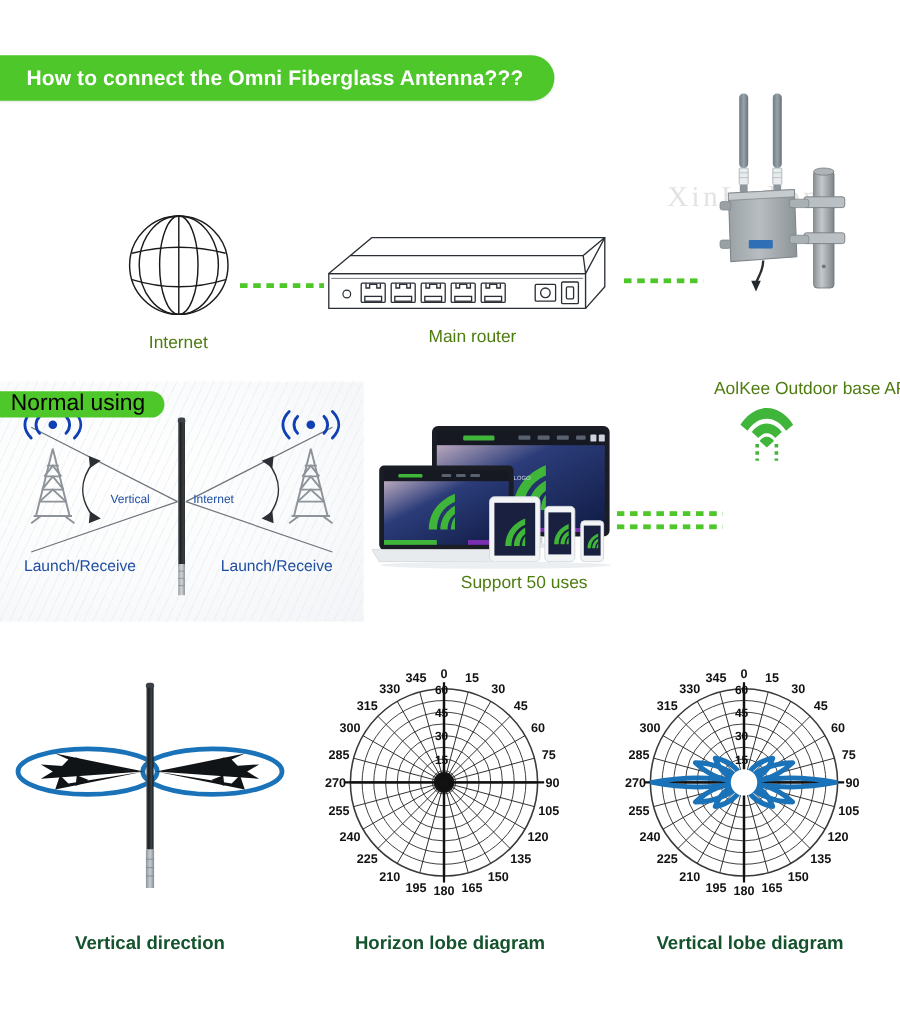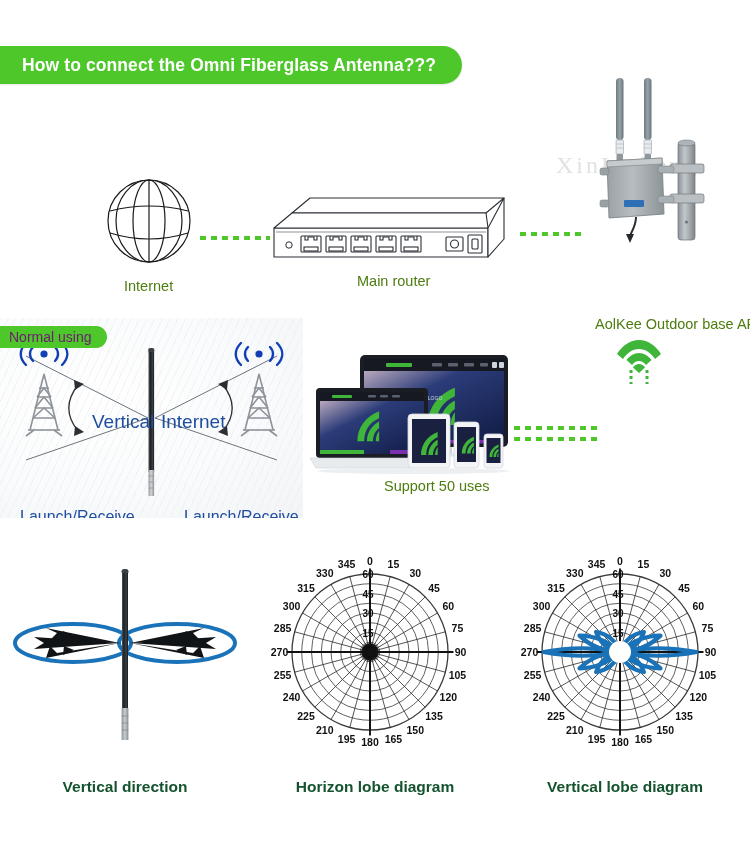--- a/index.html
+++ b/index.html
@@ -70,27 +70,27 @@
       repeating-linear-gradient(115deg, rgba(233,236,241,.55) 0 1px, rgba(255,255,255,0) 1px 7px),
       radial-gradient(ellipse at 30% 40%, #ffffff 0%, #fafbfc 55%, #f2f4f7 100%);
     overflow:hidden;
   }
   .badge-normal{
     position:absolute;left:0;top:8px;
     height:22px;padding:0 16px 0 9px;
     display:flex;align-items:center;
     background:#4ec72a;
     border-top-right-radius:11px;border-bottom-right-radius:11px;
-    color:#701a75;font-size:14px;
+    color:#000000;font-size:19px;
     z-index:5;
   }
   .panel-text{
-    position:absolute;color:#1f4ea1;font-size:19px;white-space:nowrap;z-index:4;
-  }
-  .panel-text-lr{font-size:16px;margin-top:44px;}
+    position:absolute;color:#1f4ea1;font-size:10px;white-space:nowrap;z-index:4;
+  }
+  .panel-text-lr{font-size:13px;}
 
   
   .devices{position:absolute;}
 
   
   .bottom-row{position:absolute;left:0;top:540px;width:750px;height:320px;}
   .bottom-cell{position:absolute;top:0;width:250px;height:320px;}
   .bottom-cell .art{position:absolute;left:0;top:0;width:250px;height:230px;}
   .bottom-cell .cell-label{
     position:absolute;top:238px;left:0;width:250px;text-align:center;

